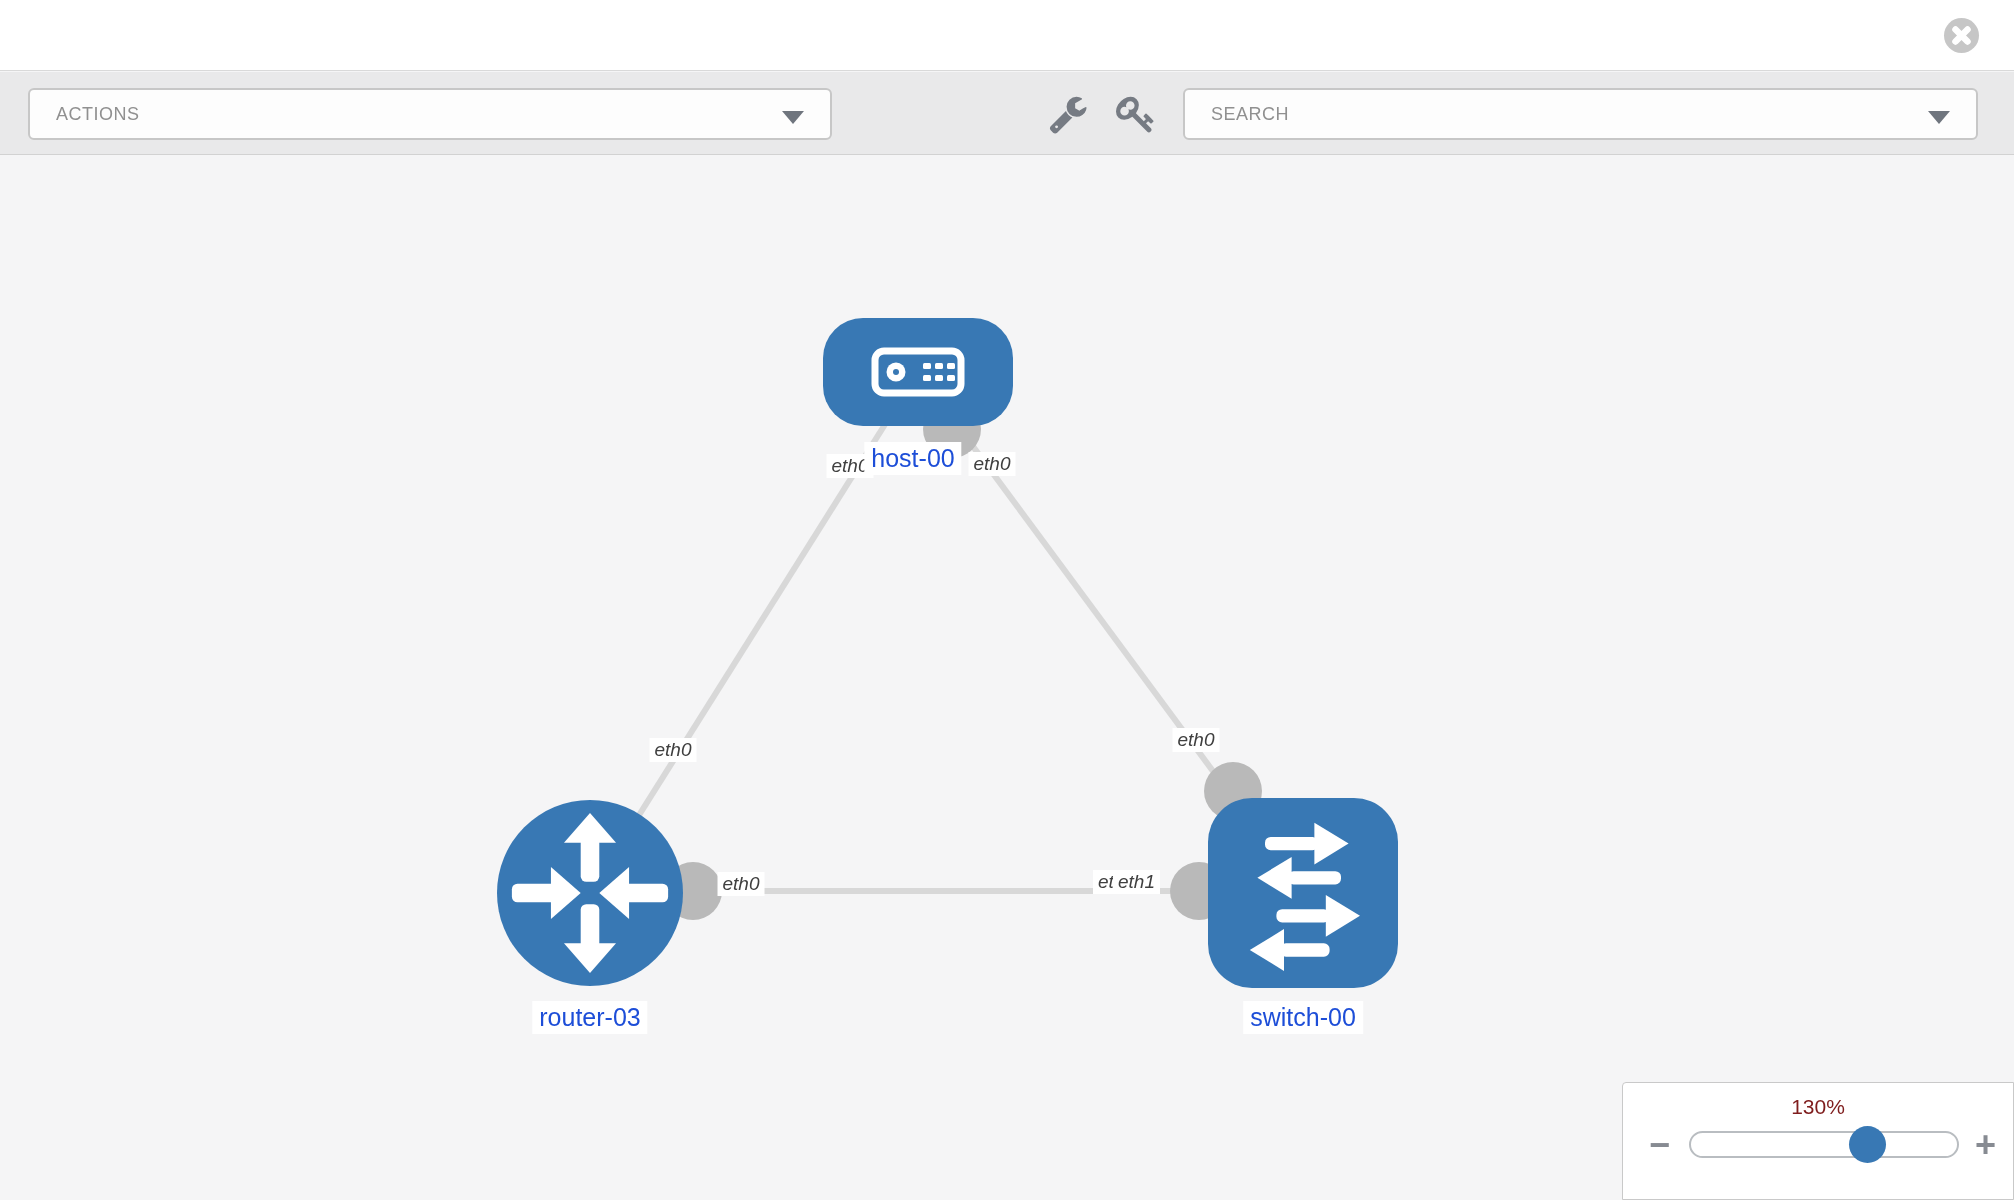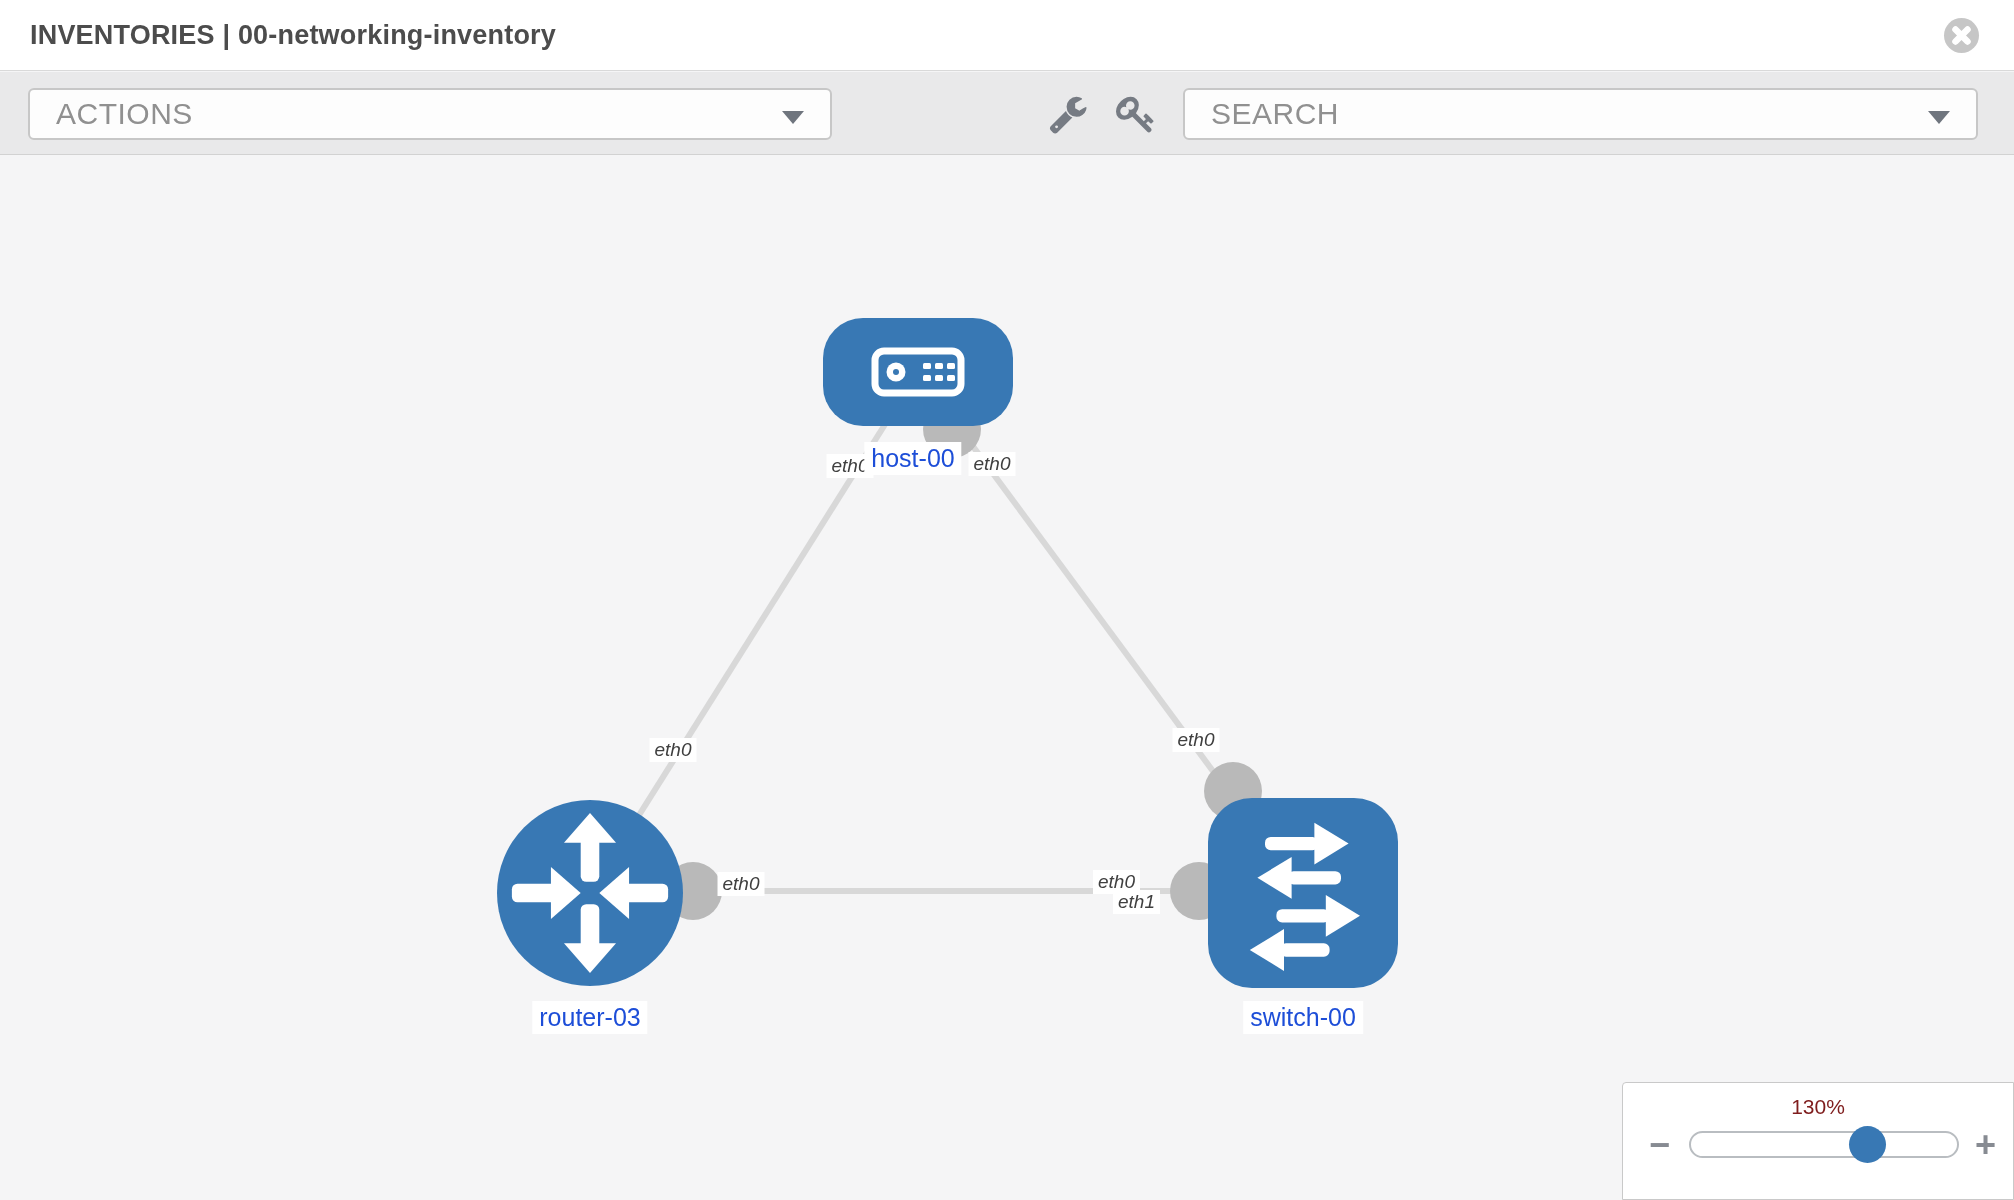--- a/index.html
+++ b/index.html
@@ -14,21 +14,21 @@
   .close-btn { position:absolute; left:1944px; top:18px; width:35px; height:35px;
     border-radius:50%; background:#c6c6c6; cursor:pointer; }
   .close-btn svg { position:absolute; left:0; top:0; }
 
   
   .toolbar { position:absolute; left:0; top:72px; width:2014px; height:83px;
     background:#e9e9ea; border-bottom:1px solid #d2d2d2; }
   .select-box { position:absolute; top:16px; height:52px; background:#fdfdfd;
     border:2px solid #c7c7c7; border-radius:6px; cursor:pointer; }
   .select-box .sel-label { position:absolute; left:26px; top:0; line-height:48px;
-    font-size:30px; color:#909090; letter-spacing:.5px; }
+    font-size:18px; color:#909090; letter-spacing:.5px; }
   .caret { position:absolute; right:26px; top:21px; width:0; height:0;
     border-left:11px solid transparent; border-right:11px solid transparent;
     border-top:13px solid #6f757e; }
   .actions-box { left:28px; width:804px; }
   .search-box  { left:1183px; width:795px; }
   .tool-icon { position:absolute; top:22px; width:40px; height:40px; cursor:pointer; }
   .wrench-pos { left:1048px; }
   .key-pos    { left:1116px; }
 
   
@@ -41,41 +41,40 @@
   .node-host   { left:823px; top:162px; width:190px; height:108px; border-radius:40px; }
   .node-router { left:497px; top:644px; width:186px; height:186px; border-radius:50%; }
   .node-switch { left:1208px; top:642px; width:190px; height:190px; border-radius:44px; }
 
   .node-label { position:absolute; transform:translateX(-50%); z-index:5;
     background:#ffffff; color:#1d4ed8; font-size:25px; padding:2px 7px;
     white-space:nowrap; cursor:default; }
   .iface-label { position:absolute; z-index:4; background:#ffffff; color:#3f3f3f;
     font-size:19px; padding:1px 5px; white-space:nowrap; cursor:default;font-style:italic; }
   .centered { transform:translateX(-50%); }
-  .iface-over { z-index:5;margin-top:20px; }
+  .iface-over { z-index:5; }
 
   
   .zoom-panel { position:absolute; left:1622px; top:1082px; width:392px; height:118px;
     background:#ffffff; border:1px solid #c9c9c9; border-radius:4px 0 0 0; z-index:6; }
   .zoom-value { position:absolute; left:0; top:12px; width:100%; text-align:center;
     font-size:21px; color:#7f1d1d; }
   .zoom-minus, .zoom-plus { position:absolute; top:42px; font-size:36px; font-weight:bold;
     color:#878b92; cursor:pointer; line-height:40px; }
   .zoom-minus { left:26px; }
   .zoom-plus  { left:352px; }
   .zoom-track { position:absolute; left:66px; top:48px; width:270px; height:27px;
     background:#ffffff; border:2px solid #b9bdc1; border-radius:14px; cursor:pointer; }
   .zoom-thumb { position:absolute; left:158px; top:-7px; width:37px; height:37px;
     border-radius:50%; background:#3878b4; cursor:grab; }
 </style>
 </head>
 <body>
 
 <div class="header">
-  <div class="header-title">INVENTORIES | 00-networking-inventory</div>
   <div class="close-btn">
     <span>
       <svg width="35" height="35" viewBox="0 0 35 35">
         <line x1="11.5" y1="11.5" x2="23.5" y2="23.5" stroke="#ffffff" stroke-width="6.5" stroke-linecap="round"></line>
         <line x1="23.5" y1="11.5" x2="11.5" y2="23.5" stroke="#ffffff" stroke-width="6.5" stroke-linecap="round"></line>
       </svg>
     </span>
   </div>
 </div>
 

